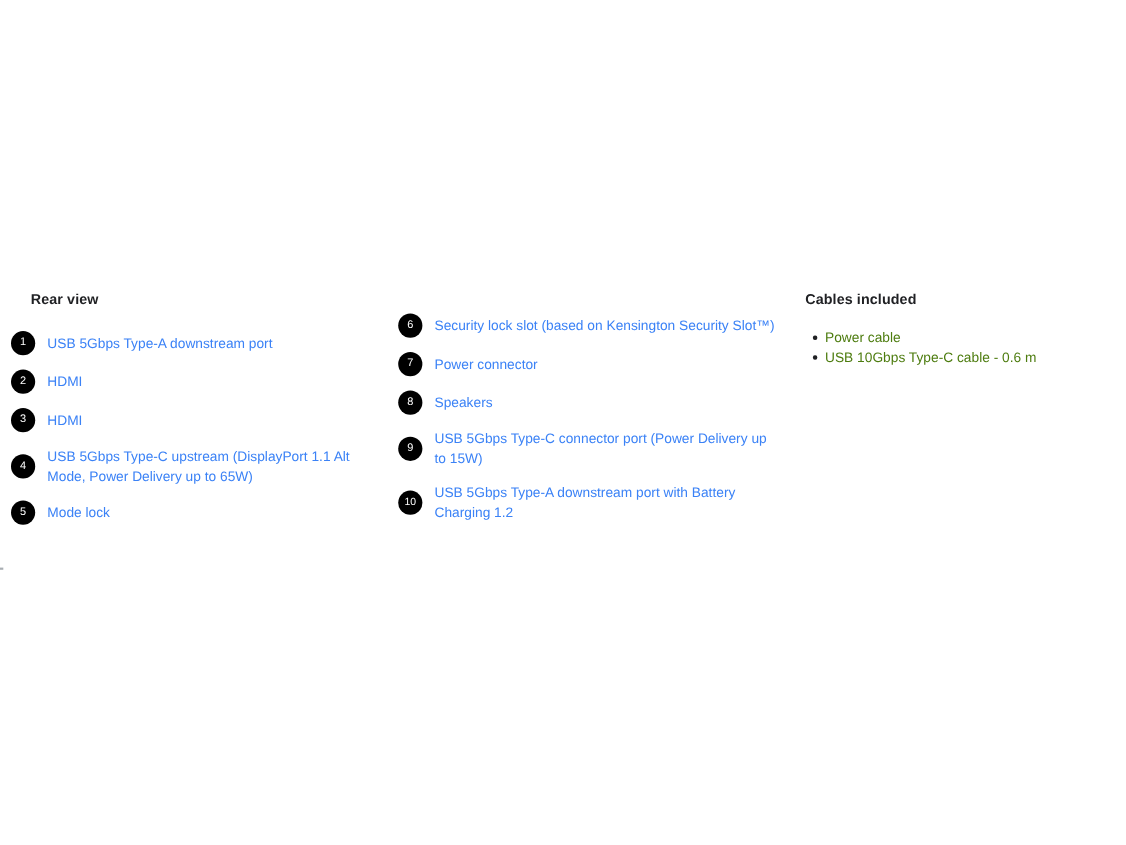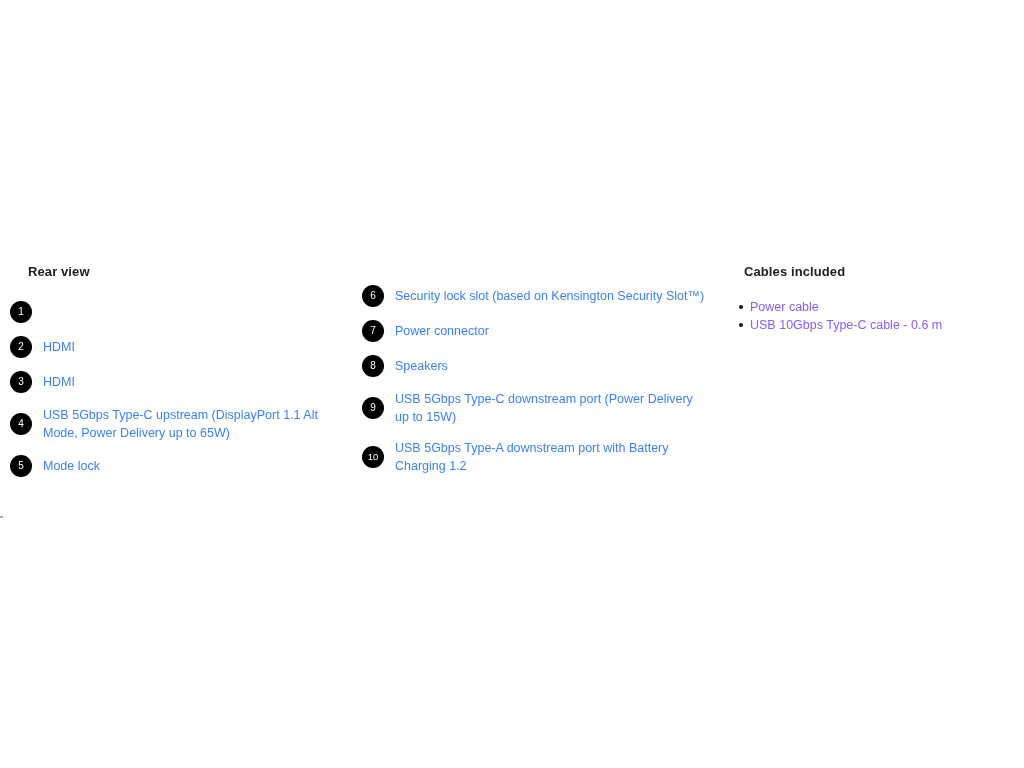--- a/index.html
+++ b/index.html
@@ -35,21 +35,21 @@
   .section-heading {
     font-size: 13px;
     font-weight: bold;
     line-height: 16px;
     color: #202124;
     letter-spacing: 0.1px;
     margin: 0 0 0 18px;
     padding: 0;
   }
   #col-cables .section-heading {
-    margin-left: 12px;
+    margin-left: 0;
   }
 
   
   .legend-list {
     list-style: none;
     margin: 0;
     padding: 0;
     margin-top: 21px;
   }
   .legend-item {
@@ -89,21 +89,21 @@
   
   .cables-list {
     margin: 18px 0 0 0;
     padding: 0 0 0 18px;
     list-style: none;
   }
   .cables-list li {
     position: relative;
     font-size: 12.5px;
     line-height: 18px;
-    color: #8b5cf6;
+    color: #4d7c0f;
     padding-left: 0;
     margin-bottom: 0;
   }
   .cables-list li::before {
     content: "";
     position: absolute;
     left: -11px;
     top: 7px;
     width: 3.5px;
     height: 3.5px;
@@ -126,20 +126,21 @@
 <body>
 
 <div class="page">
 
   <div class="column" id="col-rear-view">
     <div class="section-heading">Rear view</div>
 
     <ul class="legend-list">
       <li class="legend-item">
         <span class="badge">1</span>
+        <span class="legend-label">USB 5Gbps Type-A downstream port</span>
       </li>
       <li class="legend-item">
         <span class="badge">2</span>
         <span class="legend-label">HDMI</span>
       </li>
       <li class="legend-item">
         <span class="badge">3</span>
         <span class="legend-label">HDMI</span>
       </li>
       <li class="legend-item two-line">
@@ -162,21 +163,21 @@
       <li class="legend-item">
         <span class="badge">7</span>
         <span class="legend-label">Power connector</span>
       </li>
       <li class="legend-item">
         <span class="badge">8</span>
         <span class="legend-label">Speakers</span>
       </li>
       <li class="legend-item two-line">
         <span class="badge">9</span>
-        <span class="legend-label">USB 5Gbps Type-C downstream port (Power Delivery up to 15W)</span>
+        <span class="legend-label">USB 5Gbps Type-C connector port (Power Delivery up to 15W)</span>
       </li>
       <li class="legend-item two-line">
         <span class="badge wide">10</span>
         <span class="legend-label">USB 5Gbps Type-A downstream port with Battery Charging 1.2</span>
       </li>
     </ul>
   </div>
 
   <div class="column" id="col-cables">
     <div class="section-heading">Cables included</div>

